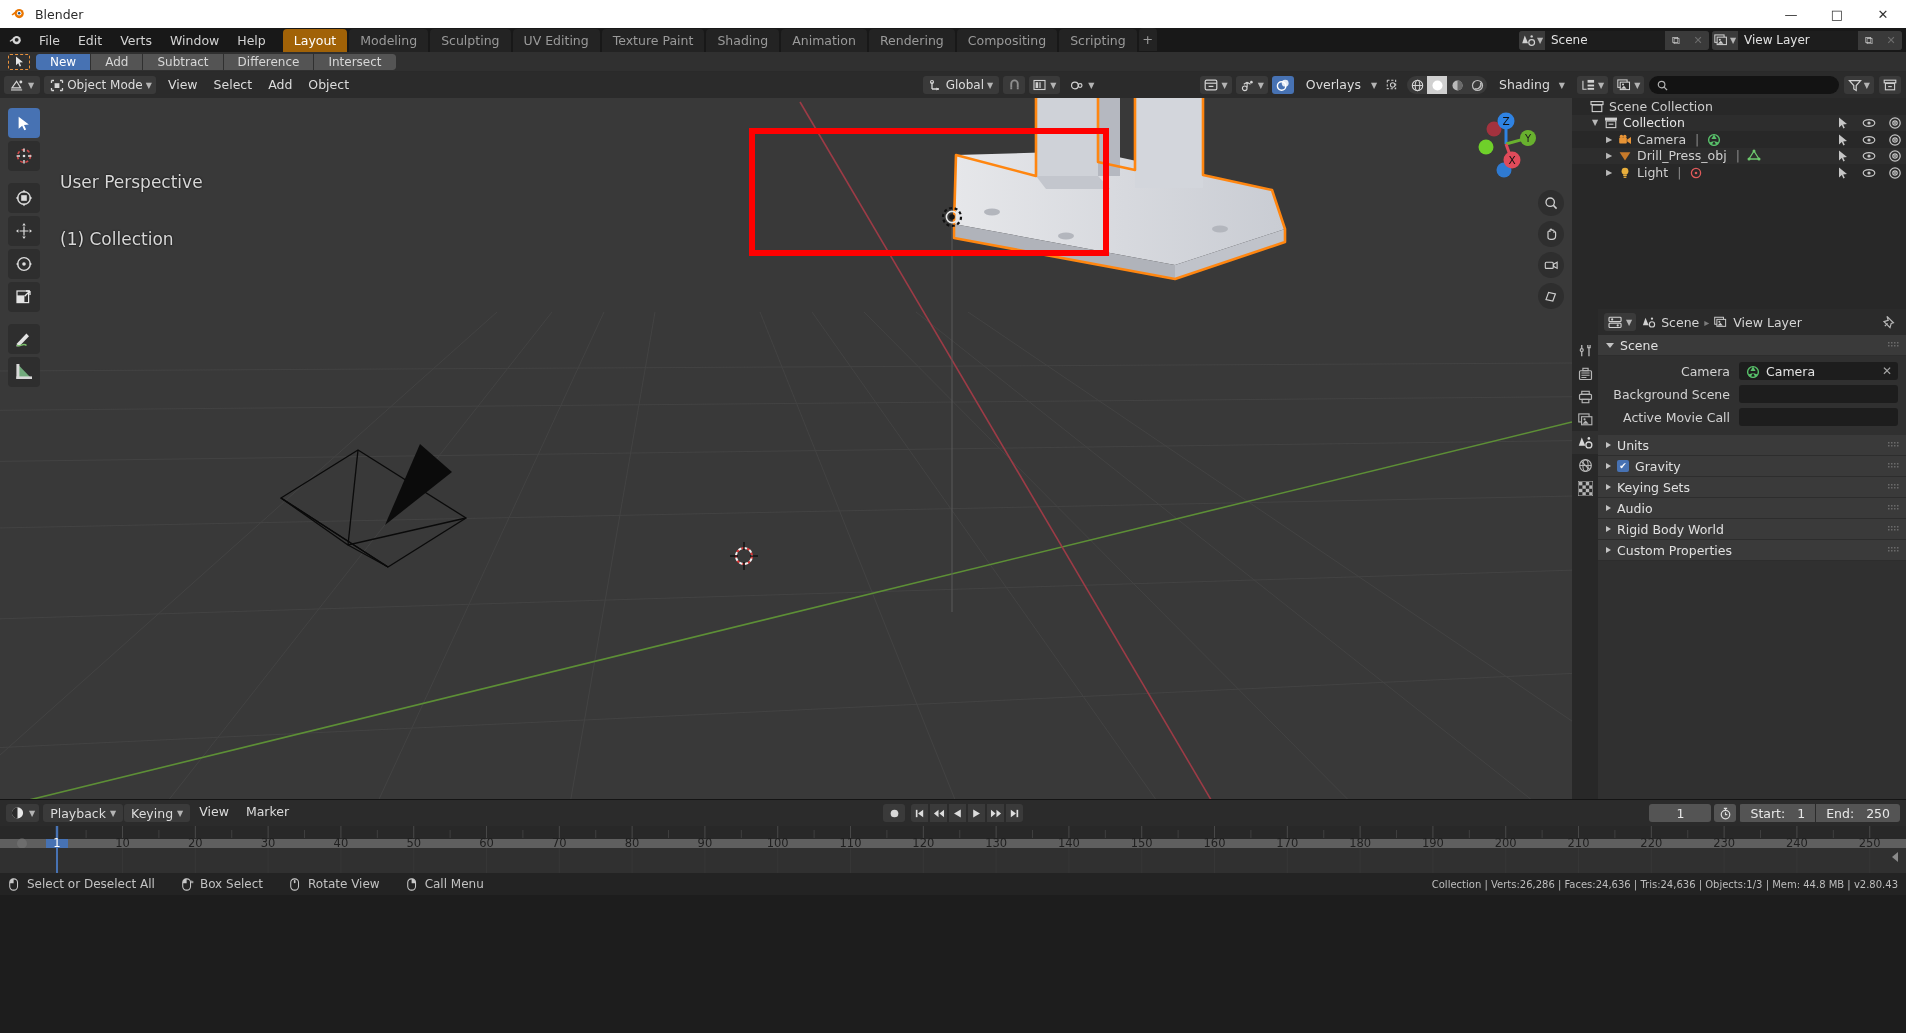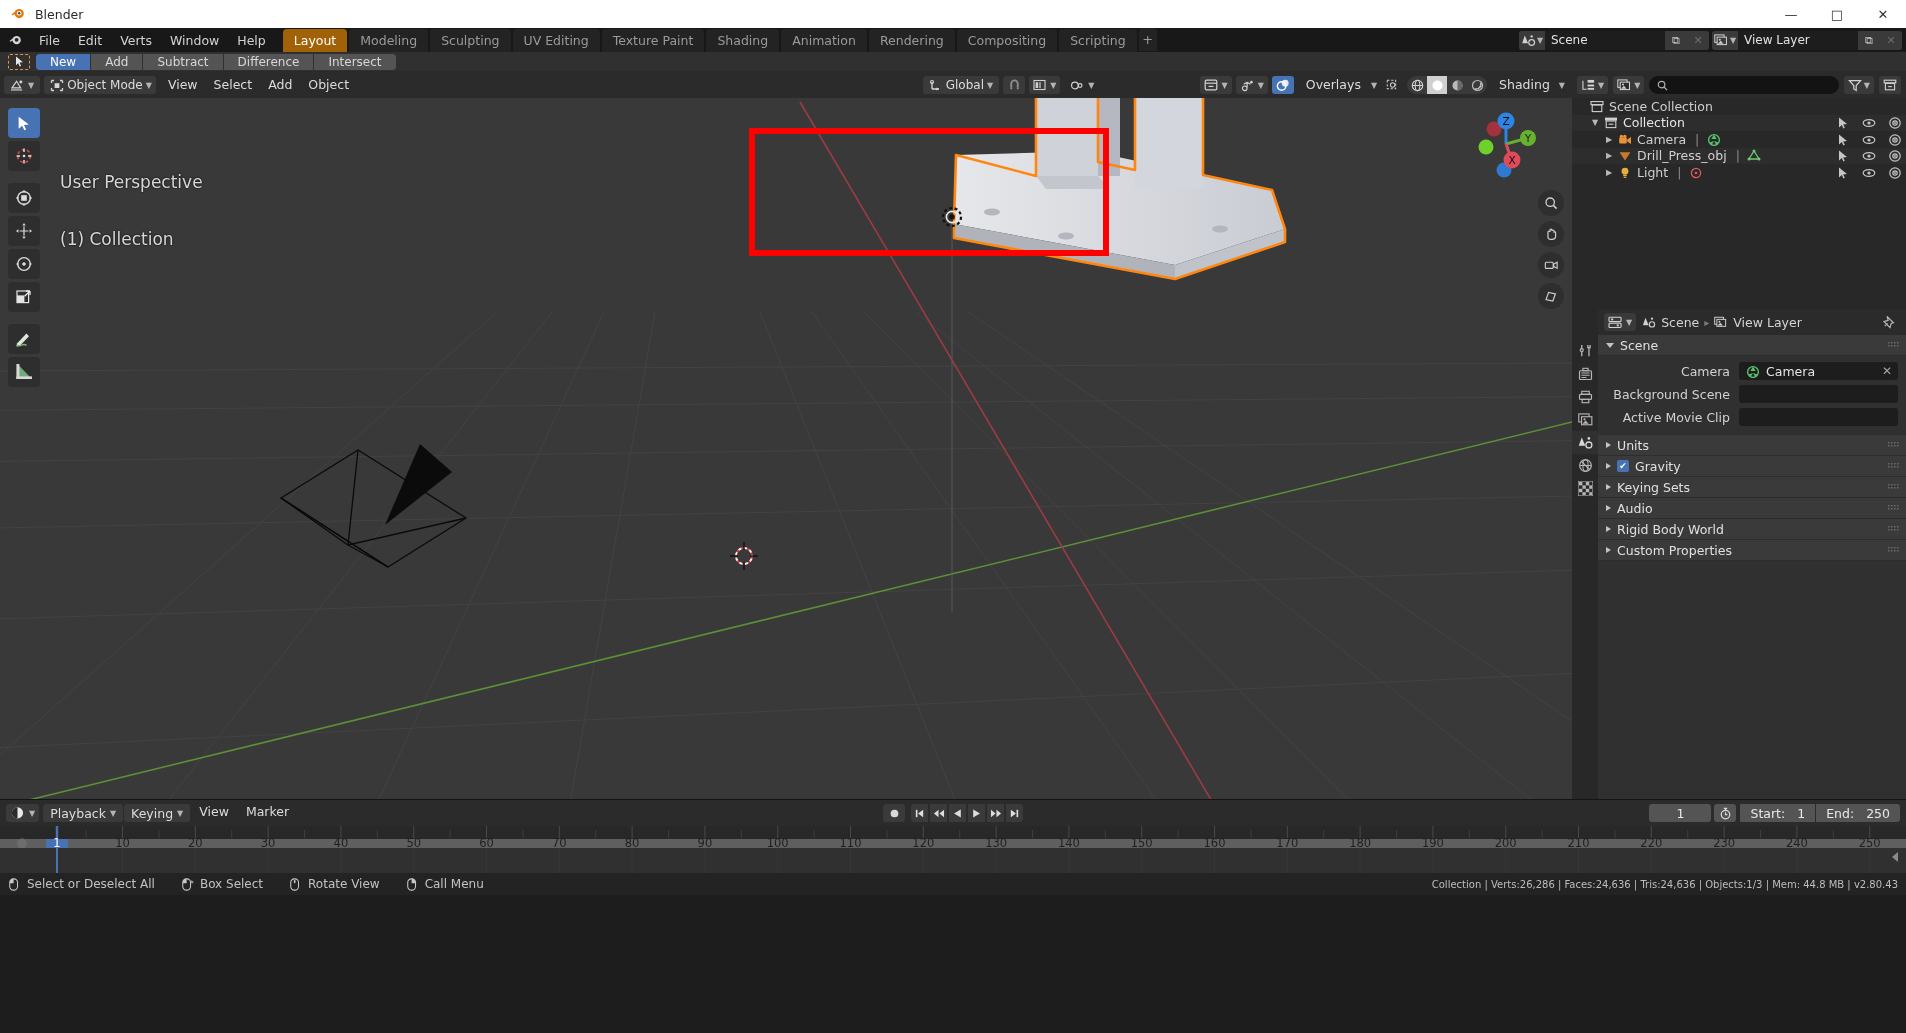--- a/index.html
+++ b/index.html
@@ -911,21 +911,21 @@
               <div class="prop-row">
                 <div class="prop-lbl">Background Scene</div>
                 <div class="prop-field">
                   <span style="display: inline-flex; width: 15px; height: 14px; align-items: center; justify-content: center; flex: 0 0 auto;">
                     <svg width="14" height="13" viewBox="0 0 14 13"></svg>
                   </span>
                   <span></span>
                 </div>
               </div>
               <div class="prop-row">
-                <div class="prop-lbl">Active Movie Clip</div>
+                <div class="prop-lbl">Active Movie Call</div>
                 <div class="prop-field">
                   <span style="display: inline-flex; width: 15px; height: 14px; align-items: center; justify-content: center; flex: 0 0 auto;">
                     <svg width="14" height="13" viewBox="0 0 14 13"></svg>
                   </span>
                   <span></span>
                 </div>
               </div>
             </div>
             <div class="panel-head">
               <span class="tri"></span>

